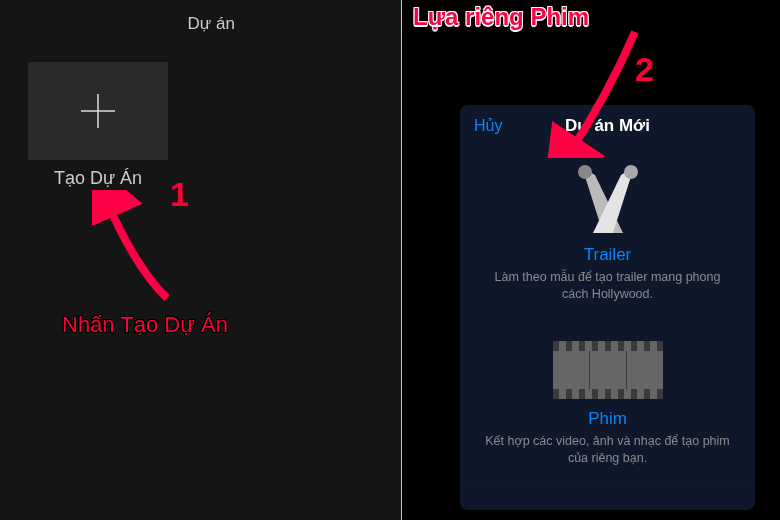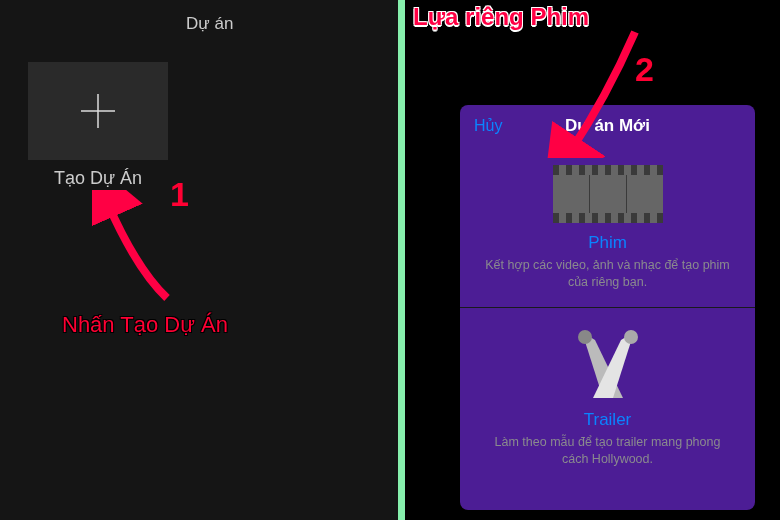--- a/index.html
+++ b/index.html
@@ -15,21 +15,21 @@
       display: flex;
       width: 100%;
       height: 100%;
     }
     .panel {
       flex: 1;
       background: #000;
       position: relative;
     }
     .panel-left {
-      border-right: 7px solid #86efac;
+      border-right: 1px solid #86efac;
       background: #151515;
       padding-left: 22px;
     }
     .panel-right {
       background: #000;
     }
     .panel-title {
       text-align: center;
       color: #ccc;
       font-size: 17px;
@@ -110,21 +110,21 @@
       height: 130px;
       pointer-events: none;
       z-index: 50;
     }
     .dialog {
       position: absolute;
       left: 460px;
       top: 105px;
       width: 295px;
       height: 405px;
-      background: #4c1d95;
+      background: #0f172a;
       border-radius: 8px;
       box-shadow: 0 8px 30px rgba(0,0,0,0.7);
       overflow: hidden;
       z-index: 10;
     }
     .dialog-header {
       display: flex;
       align-items: center;
       padding: 12px 14px 8px;
       position: relative;
@@ -236,37 +236,37 @@
       <polygon points="0,0 8,4 0,8" fill="#ff0044"></polygon>
     </marker>
   </defs>
   <path d="M 95,4 Q 66,70 30,124" stroke="#ff0044" stroke-width="8" fill="none" marker-end="url(#ah2)"></path>
 </svg>
 
 <div class="dialog">
   <div class="dialog-header">
     <span class="dialog-cancel">Hủy</span>
     <span class="dialog-title">Dự án Mới</span>
-  </div>
-
-  <div class="option option-movie">
-    <div class="option-icon-wrap">
-      <div class="filmstrip">
-        <div class="filmstrip-frames"></div>
-      </div>
-    </div>
-    <div class="option-title">Phim</div>
-    <div class="option-desc">Kết hợp các video, ảnh và nhạc để tạo phim của riêng bạn.</div>
   </div>
 
   <div class="option">
     <div class="option-icon-wrap">
       <svg class="spotlights" viewBox="0 0 82 70">
         <polygon points="15,2 28,10 56,68 36,68" fill="#bbb"></polygon>
         <polygon points="67,2 54,10 26,68 46,68" fill="#e4e4e4"></polygon>
         <circle cx="18" cy="7" r="7" fill="#888"></circle>
         <circle cx="64" cy="7" r="7" fill="#aaa"></circle>
       </svg>
     </div>
     <div class="option-title">Trailer</div>
     <div class="option-desc">Làm theo mẫu để tạo trailer mang phong cách Hollywood.</div>
   </div>
+
+  <div class="option option-movie">
+    <div class="option-icon-wrap">
+      <div class="filmstrip">
+        <div class="filmstrip-frames"></div>
+      </div>
+    </div>
+    <div class="option-title">Phim</div>
+    <div class="option-desc">Kết hợp các video, ảnh và nhạc để tạo phim của riêng bạn.</div>
+  </div>
 </div>
 
 </body></html>

